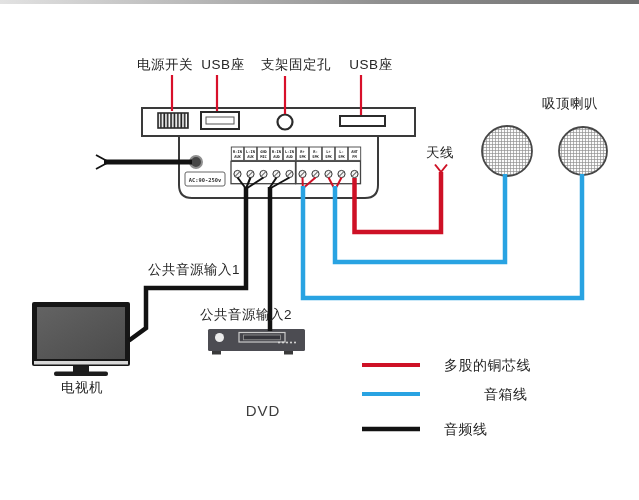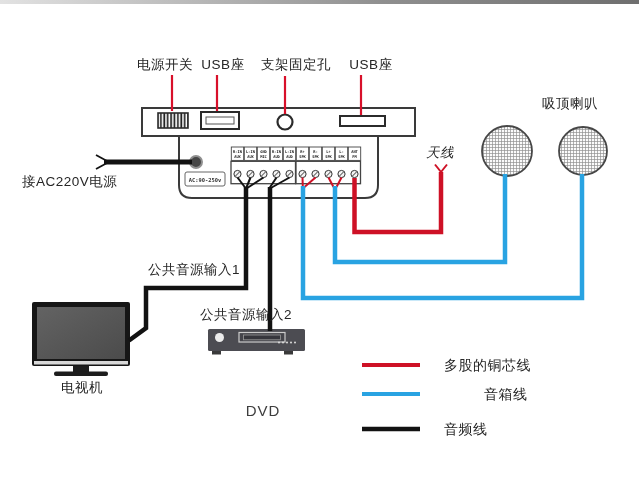--- a/index.html
+++ b/index.html
@@ -229,22 +229,21 @@
       <line x1="362" y1="394" x2="420" y2="394" stroke-width="4.2" stroke="#29a3e2"></line>
       <line x1="362" y1="429" x2="420" y2="429" stroke-width="4.5" stroke="#121212"></line>
     </g>
   </svg>
 
   <div class="lbl lbl-c" style="left:165px;top:56px;">电源开关</div>
   <div class="lbl lbl-c" style="left:223px;top:56px;">USB座</div>
   <div class="lbl lbl-c" style="left:296px;top:56px;">支架固定孔</div>
   <div class="lbl lbl-c" style="left:371px;top:56px;">USB座</div>
 
-  <div class="lbl" style="left:22px;top:173px;">接AC220V电源</div>
-  <div class="lbl lbl-c" style="left:440px;top:144px;font-style:italic;">天线</div>
+  <div class="lbl lbl-c" style="left:440px;top:144px;">天线</div>
   <div class="lbl lbl-c" style="left:570px;top:95px;">吸顶喇叭</div>
   <div class="lbl" style="left:148px;top:261px;">公共音源输入1</div>
   <div class="lbl" style="left:172px;top:306px;margin-left:28px;">公共音源输入2</div>
   <div class="lbl lbl-c" style="left:82px;top:379px;">电视机</div>
   <div class="lbl lbl-c" id="dvd-label" style="left:263px;top:355px;">DVD</div>
 
   <div class="lbl legend-lbl" style="left:444px;top:357px;">多股的铜芯线</div>
   <div class="lbl legend-lbl" style="left:460px;top:386px;margin-left:24px;">音箱线</div>
   <div class="lbl legend-lbl" style="left:444px;top:421px;">音频线</div>
 </div>

